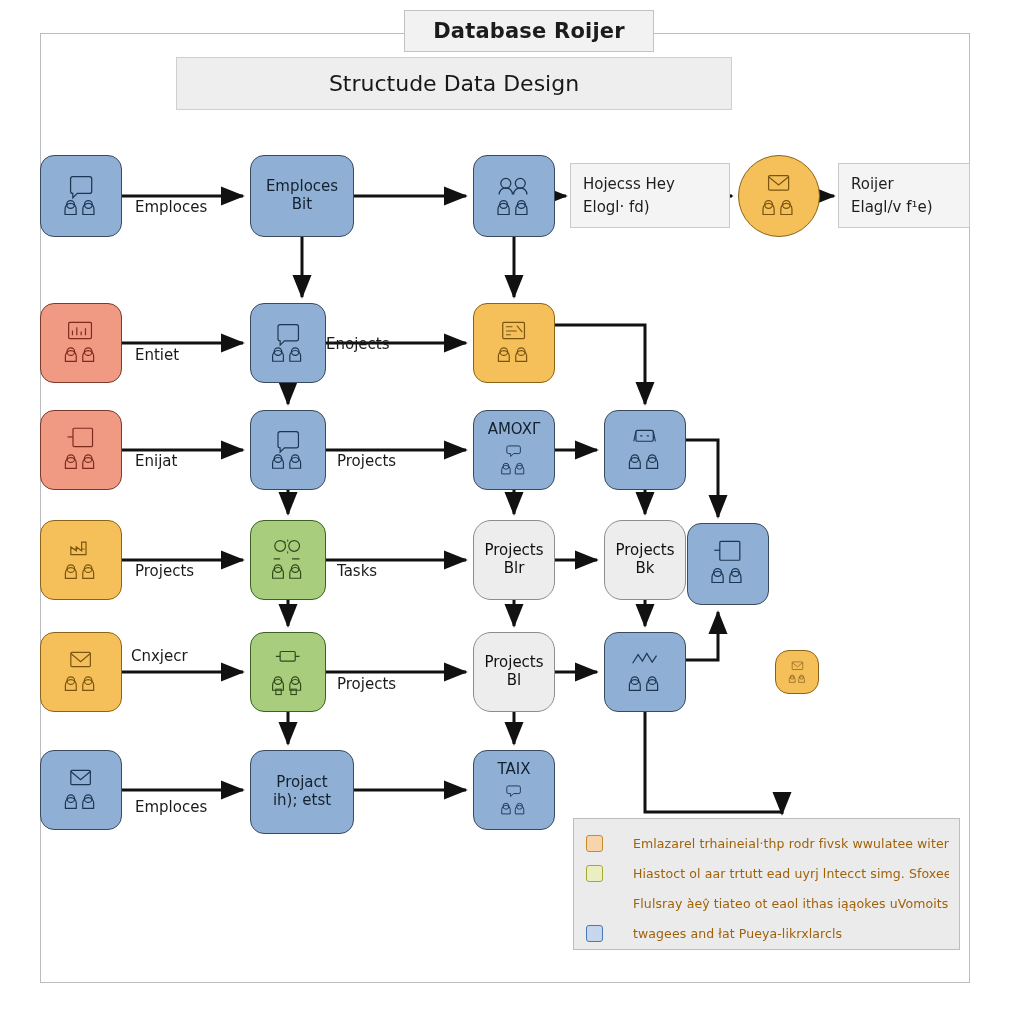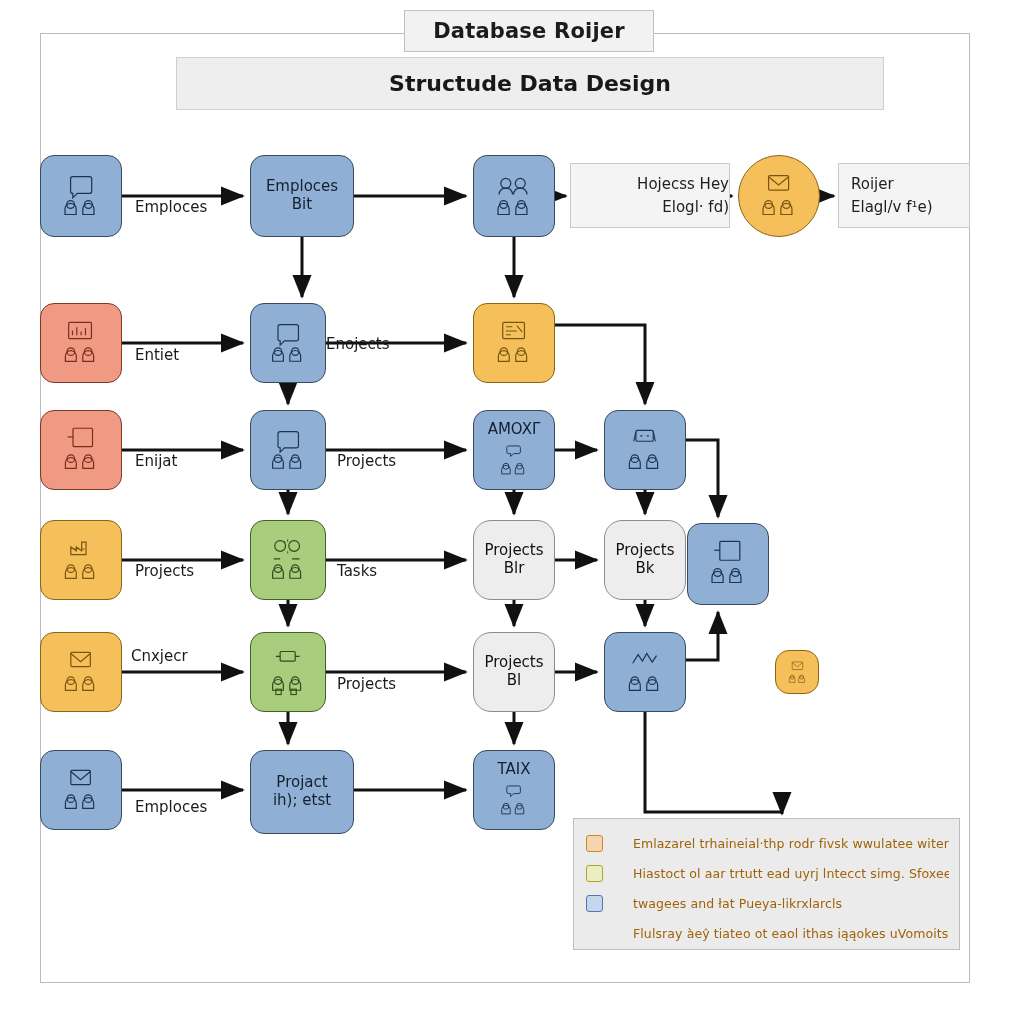--- a/index.html
+++ b/index.html
@@ -41,30 +41,30 @@
     justify-content: center;
     font-size: 21px;
     font-weight: bold;
     color: #1c1c1c;
     letter-spacing: 0.2px;
   }
   .subtitle-chip {
     position: absolute;
     left: 176px;
     top: 57px;
-    width: 708px;
+    width: 556px;
     height: 53px;
     background: #eeeeee;
     border: 1px solid #cfcfcf;
     box-sizing: border-box;
     display: flex;
     align-items: center;
     justify-content: center;
     font-size: 22px;
-    font-weight: bold;
+    font-weight: normal;
     color: #181818;
   }
   
   svg.wires {
     position: absolute;
     left: 0; top: 0;
     width: 1024px;
     height: 1024px;
     pointer-events: none;
   }
@@ -488,42 +488,42 @@
       <div class="edge-label" style="left: 135px; top: 562px;">Projects</div>
       <div class="edge-label" style="left: 131px; top: 647px;">Cnxjecr</div>
       <div class="edge-label" style="left: 135px; top: 798px;">Emploces</div>
       <div class="edge-label" style="left: 326px; top: 335px;">Enojects</div>
       <div class="edge-label" style="left: 337px; top: 452px;">Projects</div>
       <div class="edge-label" style="left: 337px; top: 562px;">Tasks</div>
       <div class="edge-label" style="left: 337px; top: 675px;">Projects</div>
     </div>
 
   <div id="note-layer">
-      <div class="note-box" style="left: 570px; top: 163px; width: 160px; height: 65px; text-align: right;">
+      <div class="note-box" style="left: 570px; top: 163px; width: 160px; height: 65px;">
         <div>Hojecss Hey</div>
         <div>Elogl· fd)</div>
       </div>
       <div class="note-box" style="left: 838px; top: 163px; width: 132px; height: 65px;">
         <div>Roijer</div>
         <div>Elagl/v f¹e)</div>
       </div>
     </div>
 
   <div class="legend">
     <div class="legend-row">
       <span class="legend-swatch sw-orange"></span>
       <span class="legend-text">Emlazarel trhaineial·thp rodr fivsk wwulatee witen</span>
     </div>
     <div class="legend-row">
       <span class="legend-swatch sw-yellow"></span>
       <span class="legend-text">Hiastoct ol aar trtutt ead uyrj lntecct simg. Sfoxeenàxt</span>
     </div>
     <div class="legend-row">
+      <span class="legend-swatch sw-none"></span>
+      <span class="legend-text">Flulsray àeŷ tiateo ot eaol ithas iąąokes uVomoits</span>
+    </div>
+    <div class="legend-row">
       <span class="legend-swatch sw-blue"></span>
       <span class="legend-text">twagees and łat Pueya-likrxlarcls</span>
     </div>
-    <div class="legend-row">
-      <span class="legend-swatch sw-none"></span>
-      <span class="legend-text">Flulsray àeŷ tiateo ot eaol ithas iąąokes uVomoits</span>
-    </div>
   </div>
 
 </div>
 
 </body></html>

